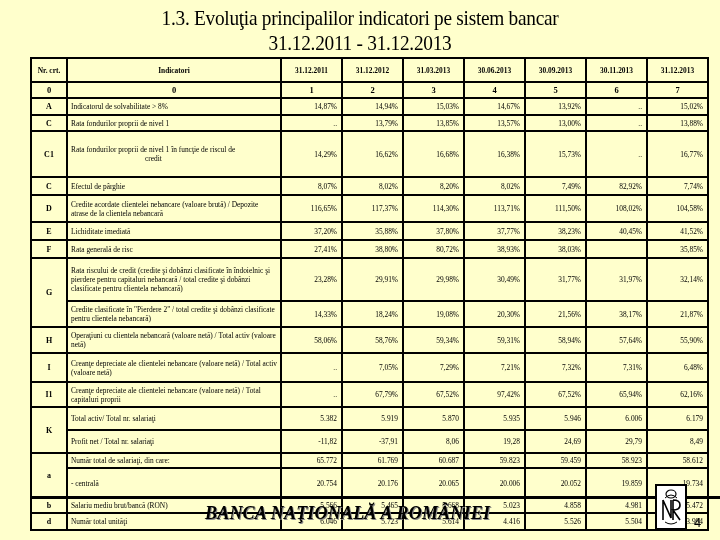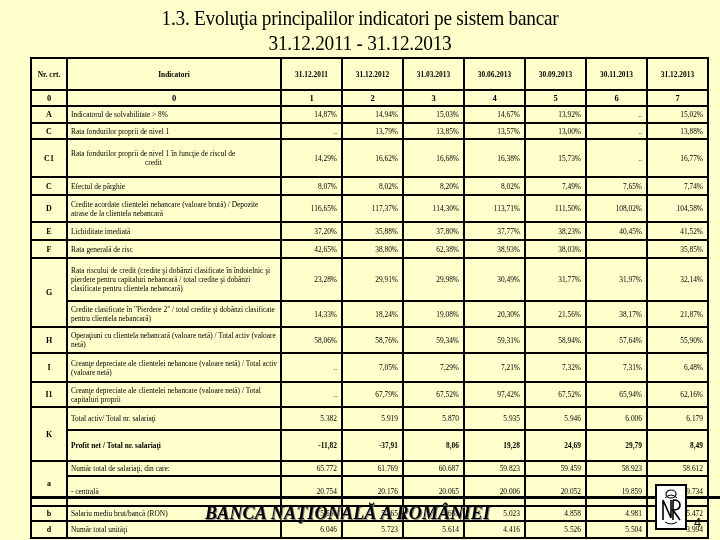--- a/index.html
+++ b/index.html
@@ -39,21 +39,21 @@
       <col style="width:214px">
     <col style="width:61px">
       <col style="width:61px">
       <col style="width:61px">
       <col style="width:61px">
     <col style="width:61px">
       <col style="width:61px">
       <col style="width:61px">
   </colgroup>
   <tbody id="tbody">
-    <tr class="hdr" style="height:32px">
+    <tr class="hdr" style="height:24px">
       <td>Nr. crt.</td>
       <td>Indicatori</td>
       <td>31.12.2011</td>
       <td>31.12.2012</td>
       <td>31.03.2013</td>
       <td>30.06.2013</td>
       <td>30.09.2013</td>
       <td>30.11.2013</td>
       <td>31.12.2013</td>
     </tr>
@@ -83,40 +83,40 @@
         <td class="nr">C</td>
         <td class="ind"><span>Rata fondurilor proprii de nivel 1</span></td>
         <td class="val">..</td>
         <td class="val">13,79%</td>
         <td class="val">13,85%</td>
         <td class="val">13,57%</td>
         <td class="val">13,00%</td>
         <td class="val">..</td>
         <td class="val">13,88%</td>
       </tr>
-      <tr style="height: 38px;">
+      <tr style="height: 46px;">
         <td class="nr">C1</td>
         <td class="ind"><span>Rata fondurilor proprii de nivel 1 în funcţie de riscul de</span><span class="indent">credit</span></td>
         <td class="val">14,29%</td>
         <td class="val">16,62%</td>
         <td class="val">16,68%</td>
         <td class="val">16,38%</td>
         <td class="val">15,73%</td>
         <td class="val">..</td>
         <td class="val">16,77%</td>
       </tr>
       <tr style="height: 18px;">
         <td class="nr">C</td>
         <td class="ind"><span>Efectul de pârghie</span></td>
         <td class="val">8,07%</td>
         <td class="val">8,02%</td>
         <td class="val">8,20%</td>
         <td class="val">8,02%</td>
         <td class="val">7,49%</td>
-        <td class="val">7,65%</td>
+        <td class="val">82,92%</td>
         <td class="val">7,74%</td>
       </tr>
       <tr style="height: 27px;">
         <td class="nr">D</td>
         <td class="ind"><span>Credite acordate clientelei nebancare (valoare brută) / Depozite atrase de la clientela nebancară</span></td>
         <td class="val">116,65%</td>
         <td class="val">117,37%</td>
         <td class="val">114,30%</td>
         <td class="val">113,71%</td>
         <td class="val">111,50%</td>
@@ -130,23 +130,23 @@
         <td class="val">35,88%</td>
         <td class="val">37,80%</td>
         <td class="val">37,77%</td>
         <td class="val">38,23%</td>
         <td class="val">40,45%</td>
         <td class="val">41,52%</td>
       </tr>
       <tr style="height: 18px;">
         <td class="nr">F</td>
         <td class="ind"><span>Rata generală de risc</span></td>
-        <td class="val">42,65%</td>
+        <td class="val">27,41%</td>
         <td class="val">38,80%</td>
-        <td class="val">62,38%</td>
+        <td class="val">80,72%</td>
         <td class="val">38,93%</td>
         <td class="val">38,03%</td>
         <td class="val"></td>
         <td class="val">35,85%</td>
       </tr>
       <tr style="height: 43px;">
         <td class="nr" rowspan="2">G</td>
         <td class="ind"><span>Rata riscului de credit (credite şi dobânzi clasificate în îndoielnic şi pierdere pentru capitaluri nebancară / total credite şi dobânzi clasificate pentru clientela nebancară)</span></td>
         <td class="val">23,28%</td>
         <td class="val">29,91%</td>
@@ -203,21 +203,21 @@
         <td class="nr" rowspan="2">K</td>
         <td class="ind"><span>Total activ/ Total nr. salariaţi</span></td>
         <td class="val">5.382</td>
         <td class="val">5.919</td>
         <td class="val">5.870</td>
         <td class="val">5.935</td>
         <td class="val">5.946</td>
         <td class="val">6.006</td>
         <td class="val">6.179</td>
       </tr>
-      <tr style="height: 31px; font-weight: bold;">
+      <tr style="height: 23px;">
         <td class="ind"><span>Profit net / Total nr. salariaţi</span></td>
         <td class="val">-11,82</td>
         <td class="val">-37,91</td>
         <td class="val">8,06</td>
         <td class="val">19,28</td>
         <td class="val">24,69</td>
         <td class="val">29,79</td>
         <td class="val">8,49</td>
       </tr>
       <tr style="height: 15px;">

